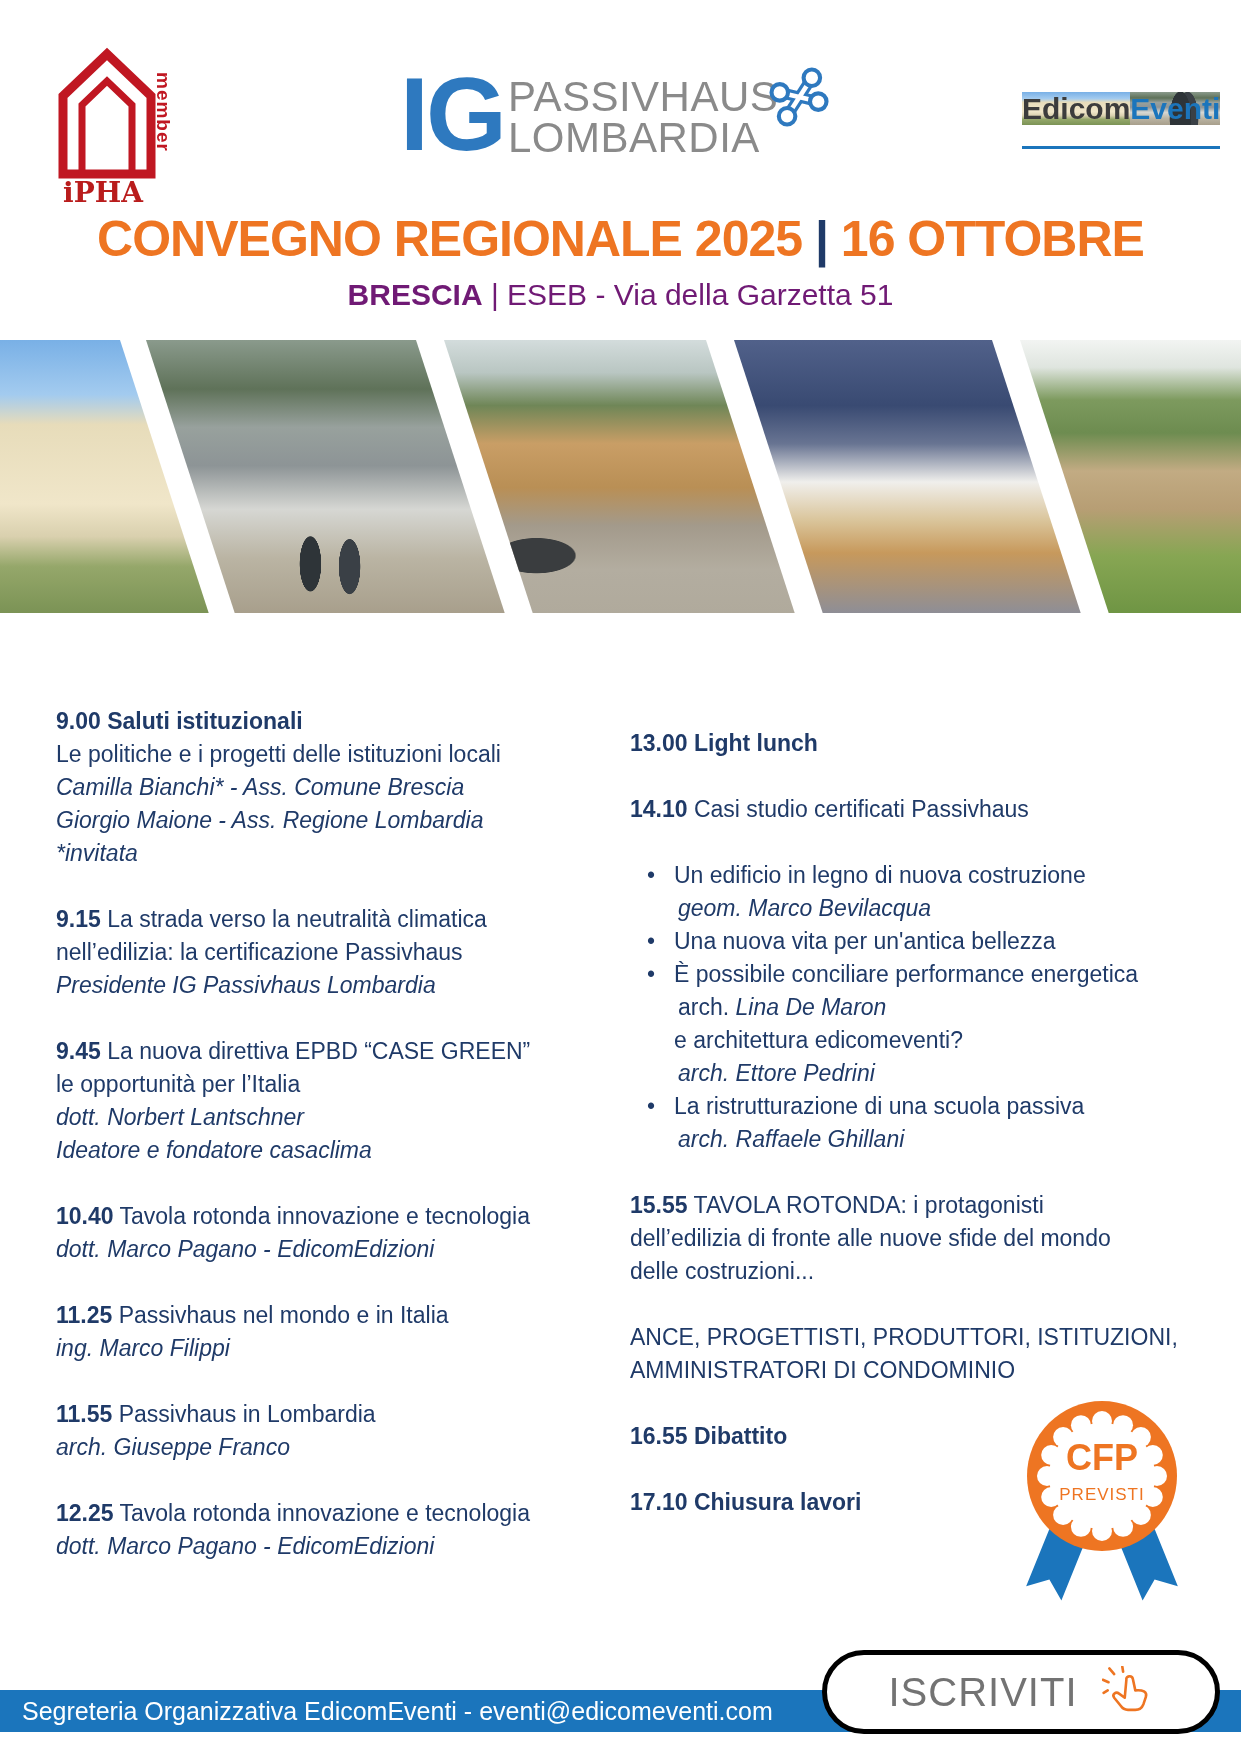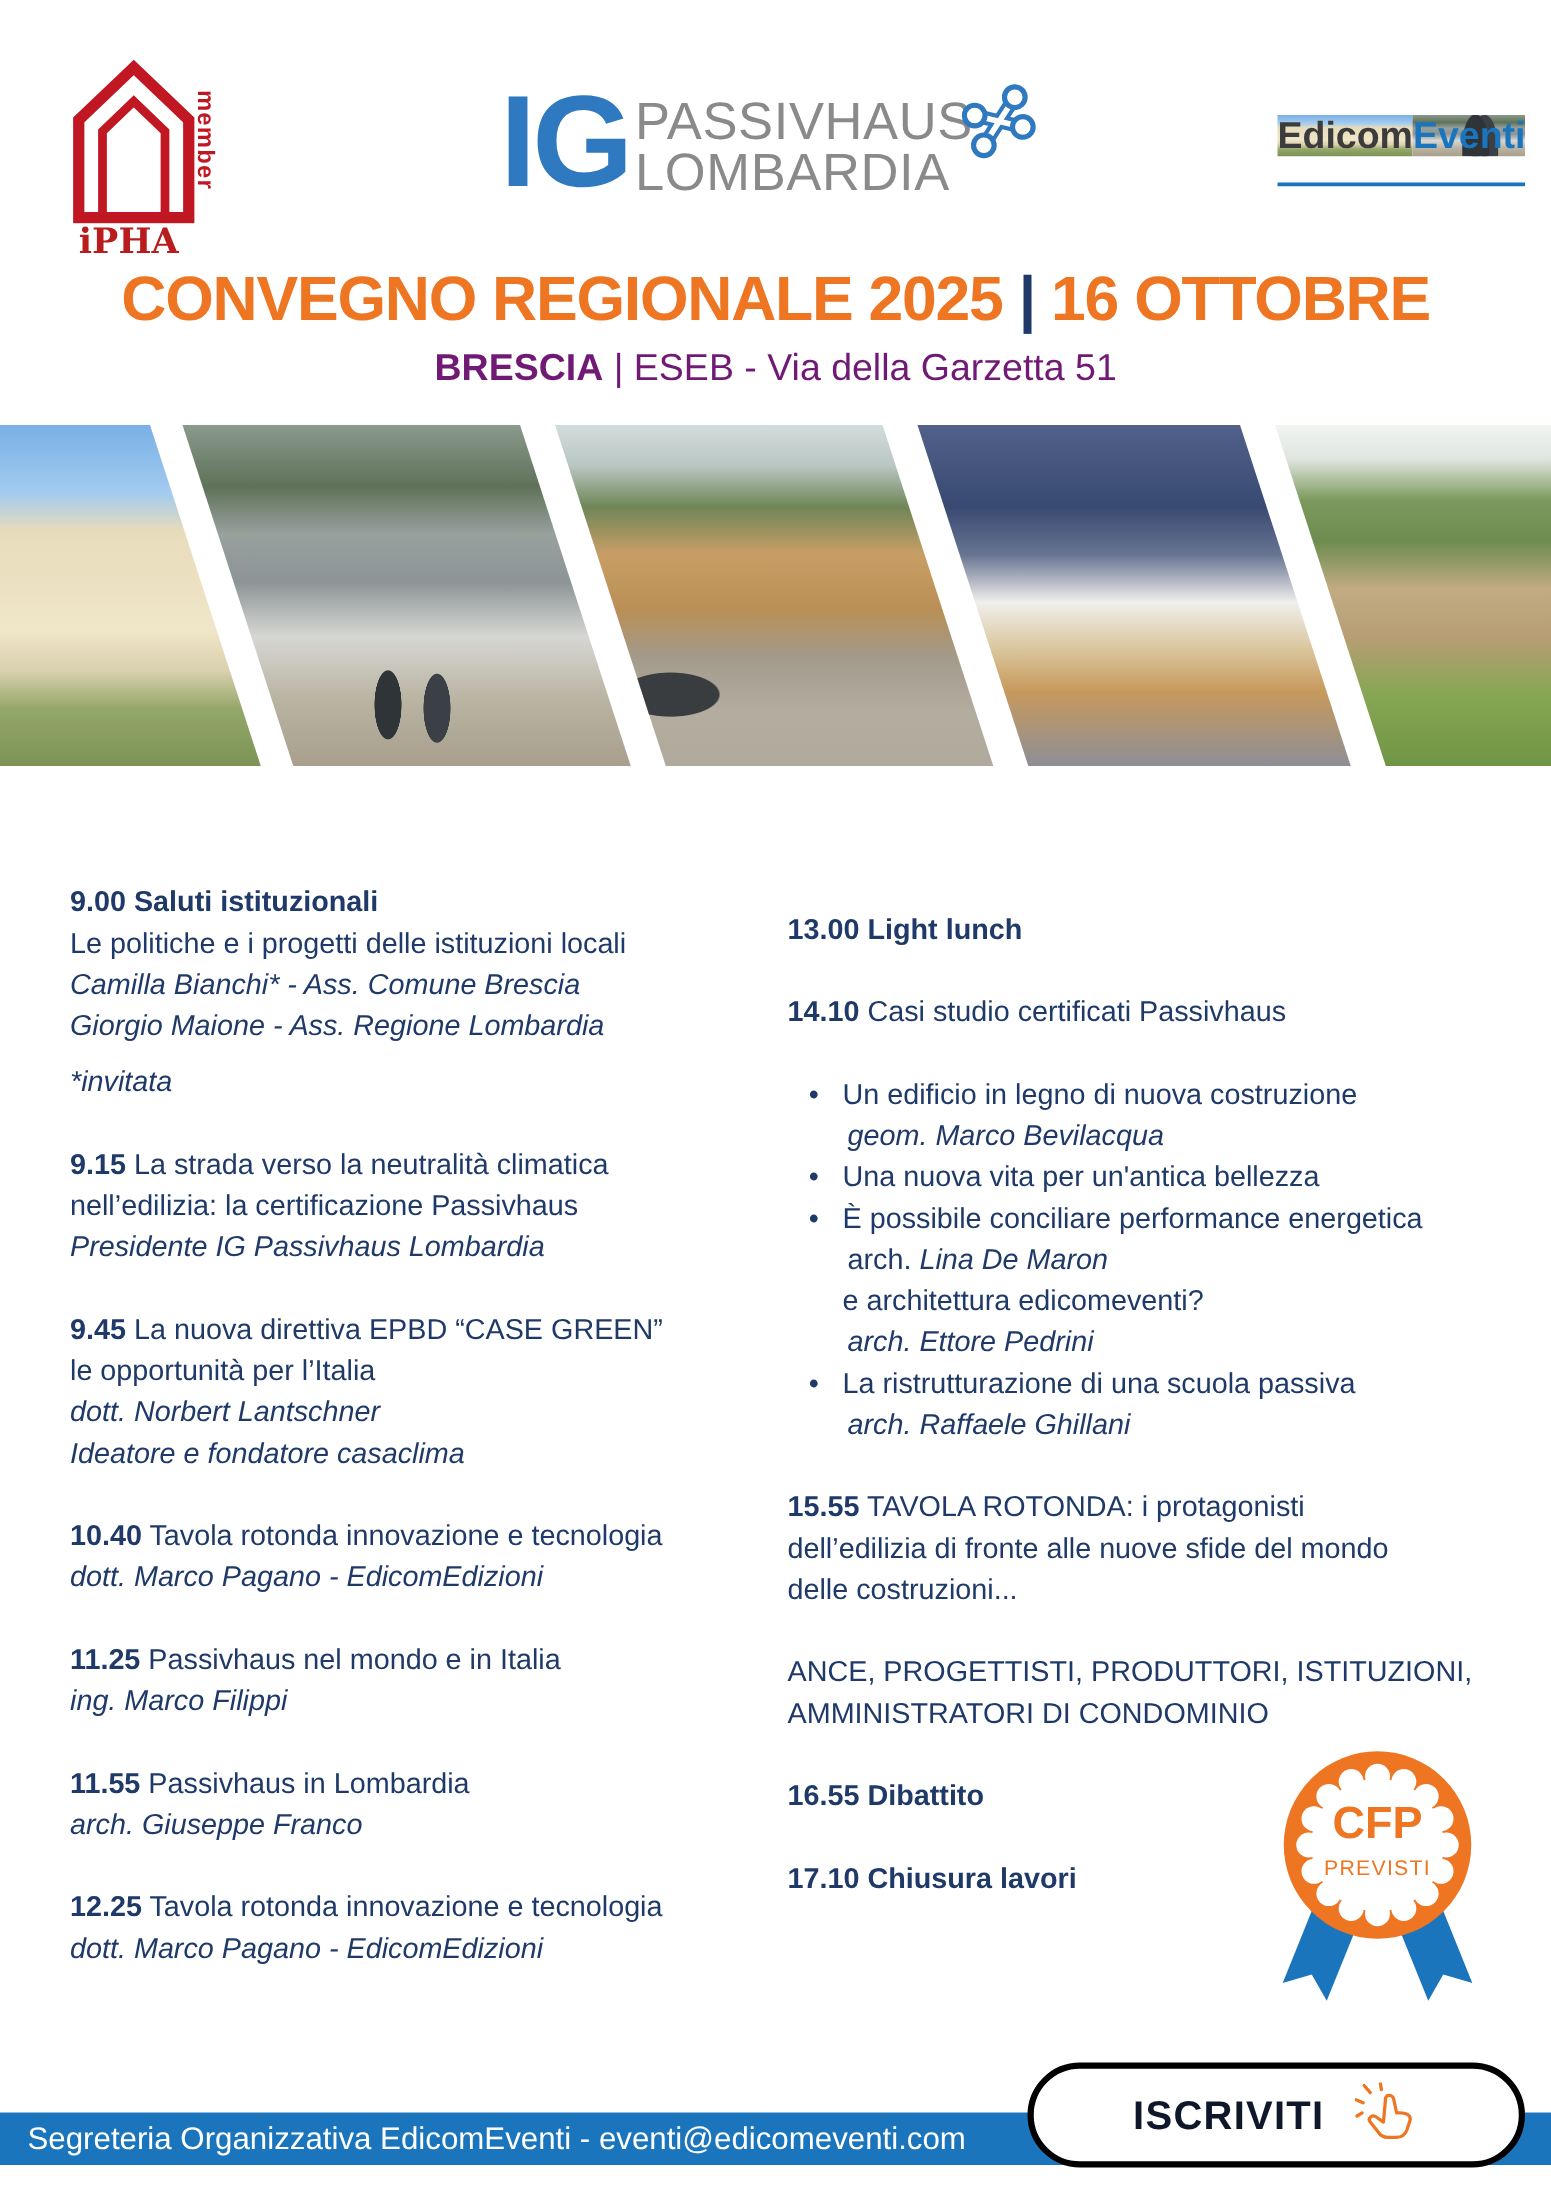--- a/index.html
+++ b/index.html
@@ -59,32 +59,32 @@
   .col-left{left:56px;}
   .col-right{left:630px;top:22px;}
   .block{margin-bottom:33px;}
   .line{font-size:23px;line-height:33px;white-space:nowrap;color:#1F3A68;}
   .line .b{font-weight:700;}
   .line .i{font-style:italic;}
   .line.bullet{position:relative;padding-left:44px;}
   .line.bullet::before{content:"\2022";position:absolute;left:17px;top:0;}
   .line.cont{padding-left:44px;}
   .line.sub{padding-left:48px;}
-  .line.small-gap{margin-top:12px;}
+  .line.small-gap{margin-top:0;}
 
   
   .badge{position:absolute;left:1012px;top:1398px;}
   .badge text{font-family:"Liberation Sans",sans-serif;}
   .badge .cfp{font-size:36px;font-weight:700;fill:#EE7522;}
   .badge .prev{font-size:17px;fill:#EE7522;letter-spacing:1px;}
 
   .cta{position:absolute;left:822px;top:1650px;width:398px;height:84px;background:#fff;
        border:5px solid #000;border-radius:46px;box-sizing:border-box;z-index:3;
        display:flex;align-items:center;justify-content:center;gap:24px;cursor:pointer;}
-  .cta-label{font-size:32px;color:#0f172a;letter-spacing:1px;font-weight:bold;}
+  .cta-label{font-size:40px;color:#737373;letter-spacing:1px;}
 
   .footer{position:absolute;left:0;top:1690px;width:1241px;height:42px;background:#1B75BC;
           color:#fff;display:flex;align-items:center;padding-left:22px;box-sizing:border-box;
           font-size:25px;z-index:1;}
 </style>
 </head>
 <body>
 
 <div class="flyer">
 

